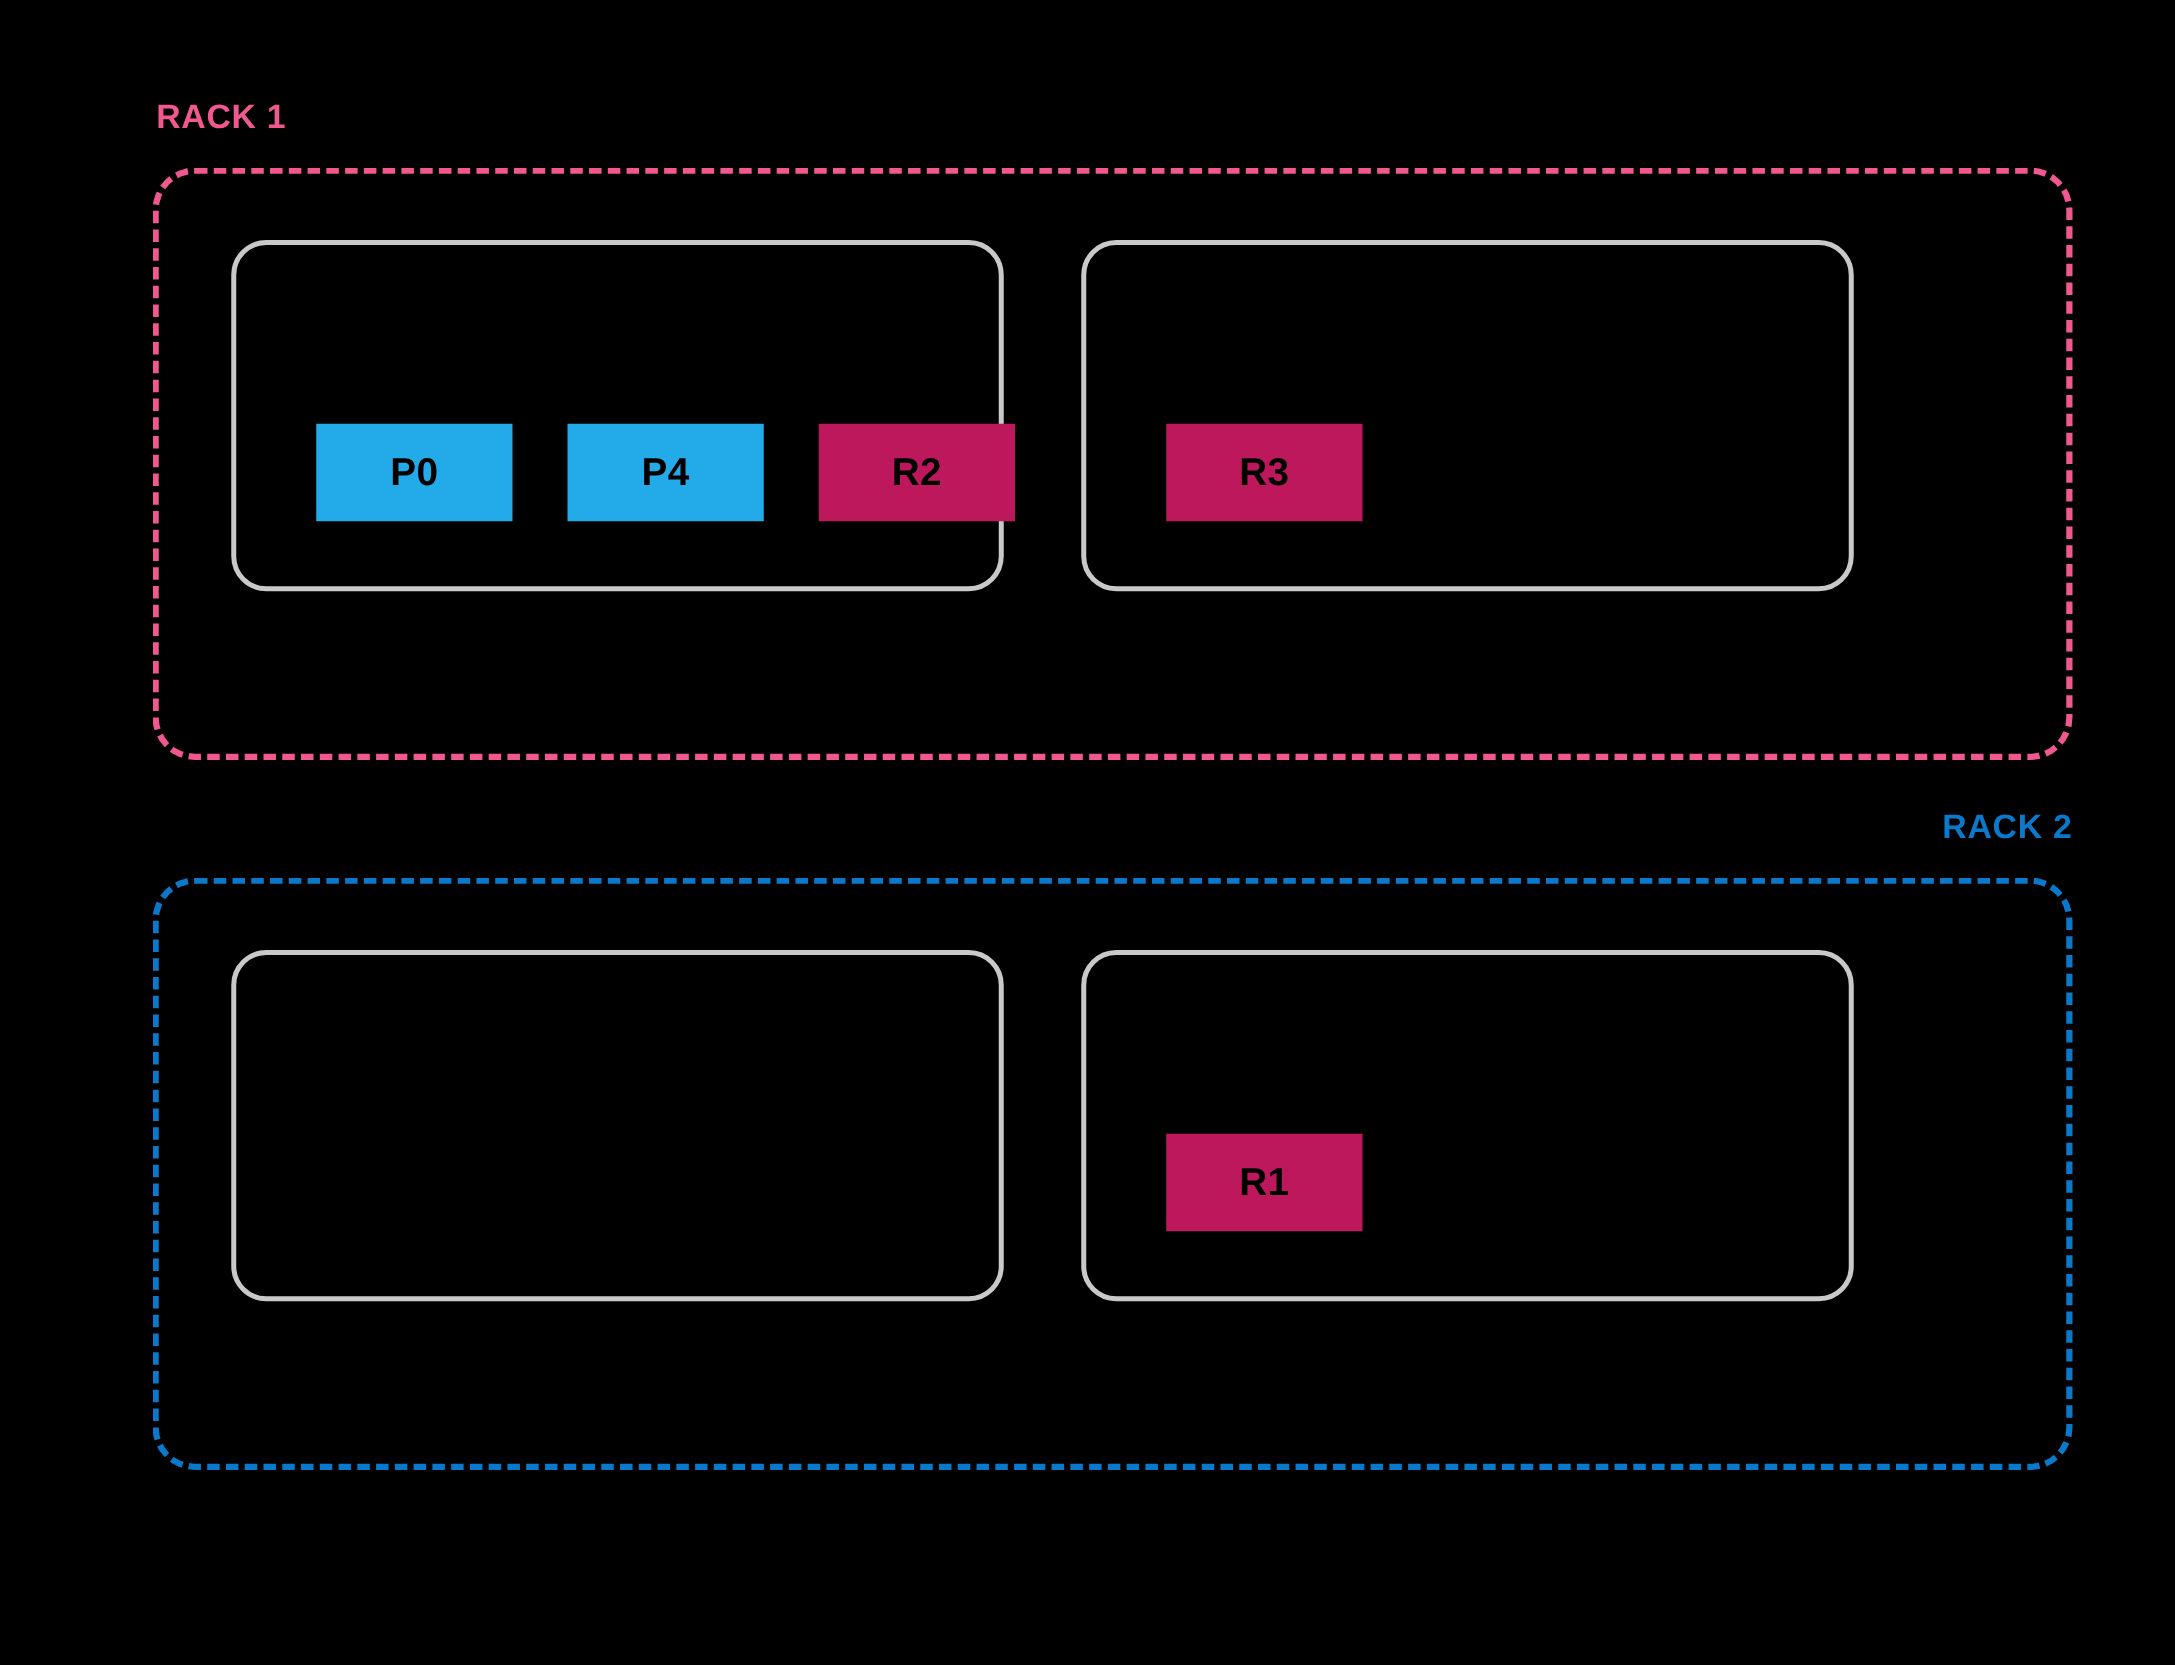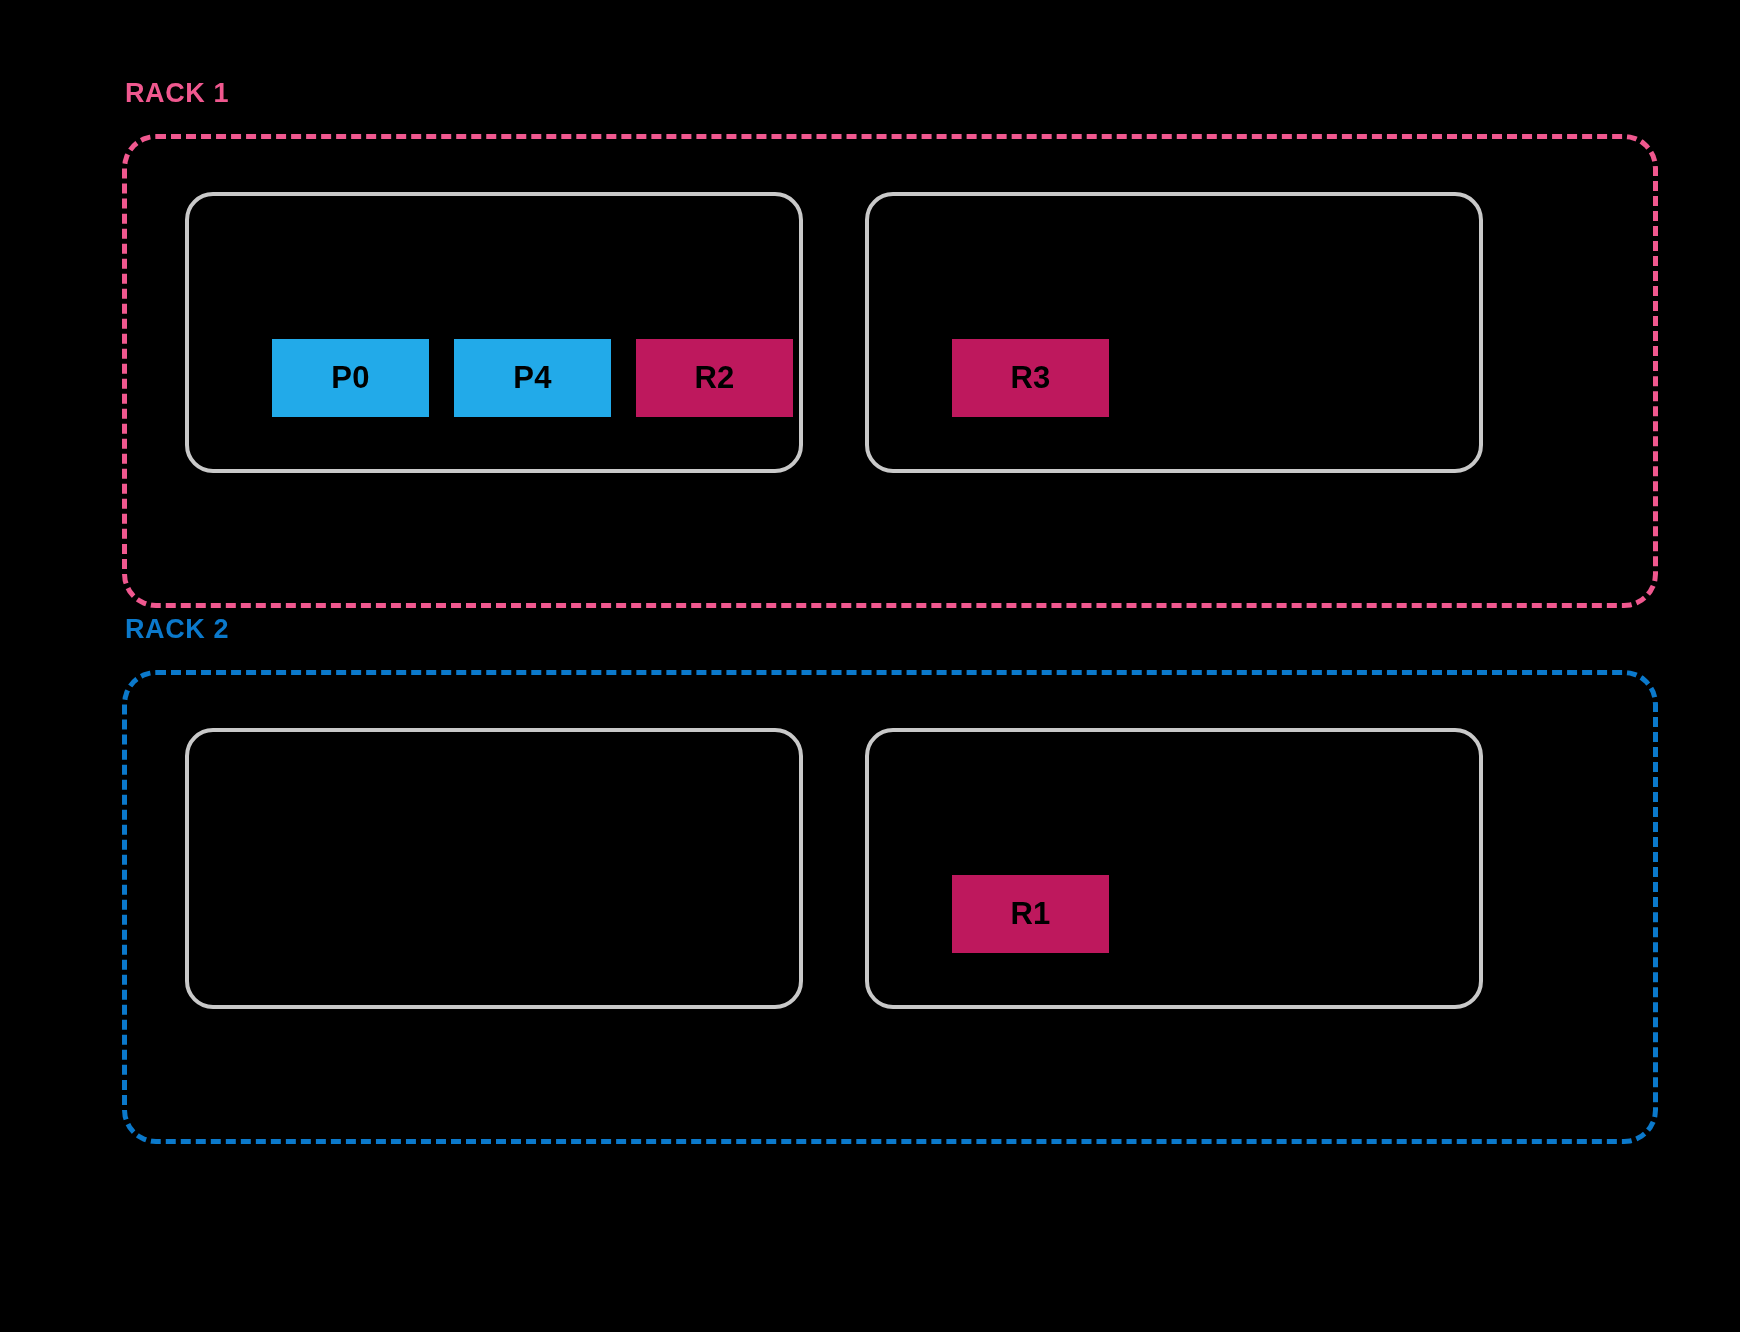--- a/index.html
+++ b/index.html
@@ -22,21 +22,21 @@
     height: 1332px;
   }
 
   
   .rack-group {
     position: absolute;
     left: 122px;
     width: 1536px;
   }
   #rack-group-1 { top: 80px; }
-  #rack-group-2 { top: 616px; }
+  #rack-group-2 { top: 648px; text-align: right; }
 
   .rack-label {
     font-size: 27px;
     font-weight: bold;
     letter-spacing: 0.6px;
     line-height: 1;
     margin-left: 3px;
     margin-bottom: 0;
     white-space: nowrap;
     user-select: none;
@@ -71,21 +71,21 @@
     box-sizing: border-box;
   }
   .node {
     box-sizing: border-box;
     height: 281px;
     border: 4px solid #C9C9C9;
     border-radius: 28px;
     display: flex;
     align-items: center;
     justify-content: flex-start;
-    padding-left: 83px;
+    padding-left: 64px;
     padding-top: 90px;
     box-sizing: border-box;
   }
   .node.wide  { width: 618px; }
   .node.narrow{ width: 618px; }
   .node + .node { margin-left: 62px; }
 
   
   .chip {
     width: 157px;
@@ -93,21 +93,21 @@
     display: flex;
     align-items: center;
     justify-content: center;
     font-size: 31px;
     font-weight: bold;
     color: #000000;
     letter-spacing: 0.3px;
     user-select: none;
     flex: 0 0 auto;
   }
-  .chip + .chip { margin-left: 25px; }
+  .chip + .chip { margin-left: 44px; }
   .chip.partition { background: #22AAE9; }
   .chip.replica   { background: #be185d; }
 </style>
 </head>
 <body>
 
 <div class="canvas">
 
   <div class="rack-group" id="rack-group-1">
     <div class="rack-label pink">RACK 1</div>

